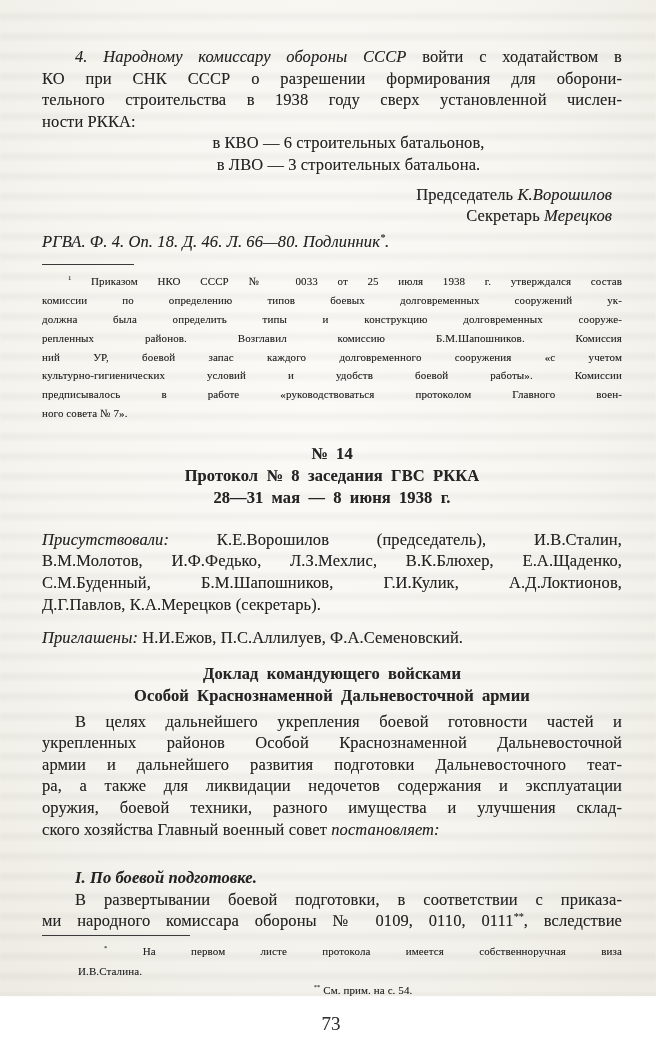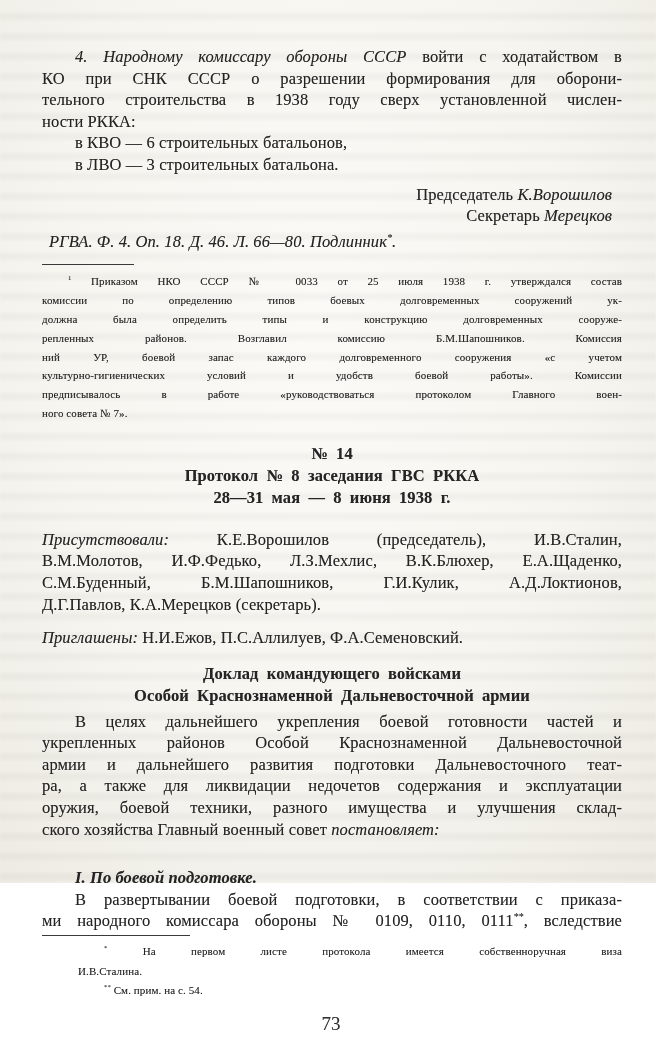--- a/index.html
+++ b/index.html
@@ -8,47 +8,47 @@
     --ink:#242424;
     --rule:#3a3a3a;
   }
   html,body{margin:0;padding:0;}
   body{
     width:656px;height:1043px;overflow:hidden;
     font-family:"Liberation Serif","DejaVu Serif",serif;
     color:var(--ink);
   }
   .page{
-    position:relative;width:656px;height:883px;
+    position:relative;width:656px;height:996px;
     background:radial-gradient(ellipse at 48% 38%, #fbfaf6 0%, var(--paper) 55%, var(--paper-edge) 100%);
   }
   
   .bleed{
     position:absolute;inset:0;pointer-events:none;
     background:
       repeating-linear-gradient(180deg,
         transparent 0 13px,
         rgba(105,105,95,0.045) 13px 20px);
     filter:blur(1.2px);
     mix-blend-mode:multiply;
   }
   .content{
     position:absolute;left:42px;top:46px;width:580px;
     font-size:16.5px;line-height:21.6px;
     letter-spacing:0.1px;
     text-shadow:0 0 0.5px rgba(30,30,30,0.35);
   }
   .ln{text-align:left;}
   .just{text-align:justify;text-align-last:justify;}
-  .ind{text-indent:33px;}
+  .ind{text-indent:33px;text-align:center;}
   .i{font-style:italic;}
   .sup{font-size:62%;vertical-align:super;line-height:0;letter-spacing:0;}
   .signatures{margin-top:8px;text-align:right;padding-right:10px;}
   .signatures .ln{text-align:right;}
-  .archive{margin-top:4px;margin-left:7px;}
+  .archive{margin-top:4px;}
   .fn-rule{margin-top:12px;width:92px;height:0;border-top:1.6px solid var(--rule);}
   .fn-rule.wide{margin-top:3px;width:148px;}
   .footnote{font-size:11px;line-height:18.8px;}
   .footnote.first{margin-top:7px;}
   .footnote .ind{text-indent:26px;}
   .heading-block{margin-top:20px;text-align:center;font-weight:bold;line-height:22px;word-spacing:4px;}
   .heading-block .h-line{text-align:center;}
   .attendees{margin-top:20px;}
   .invited{margin-top:12px;}
   .report{margin-top:14px;}

